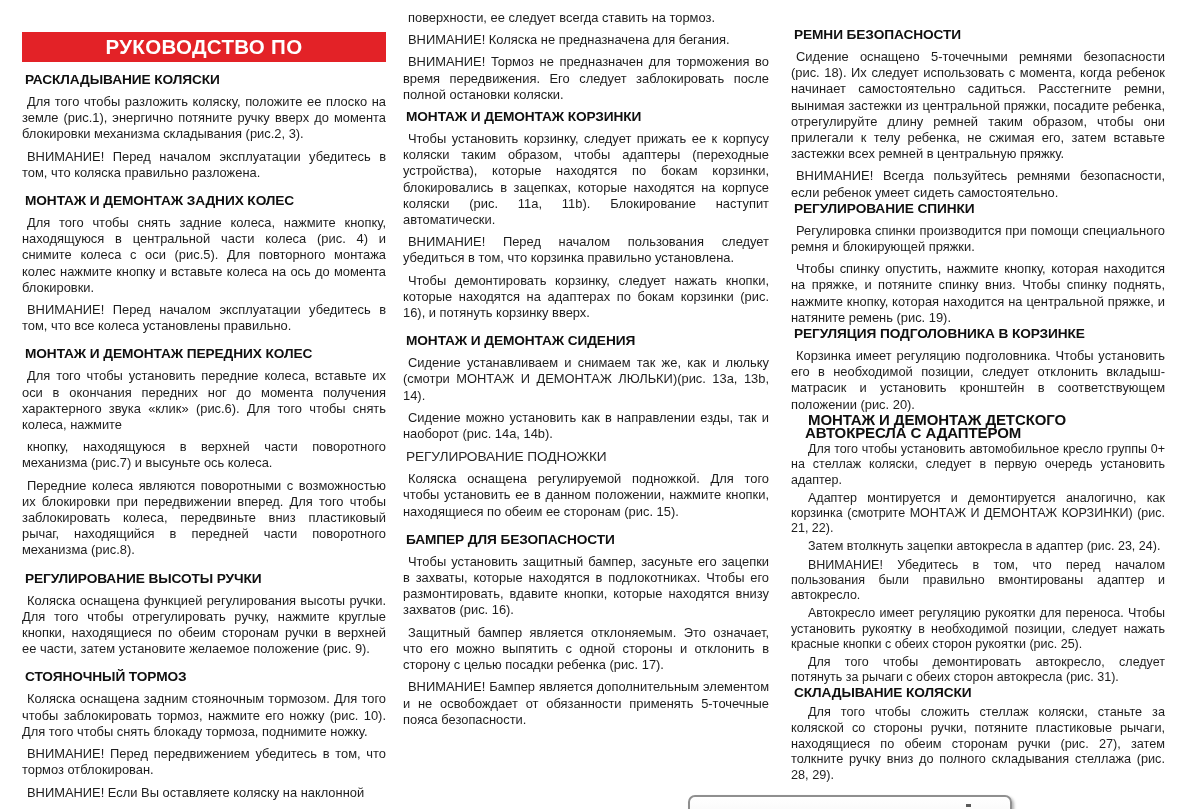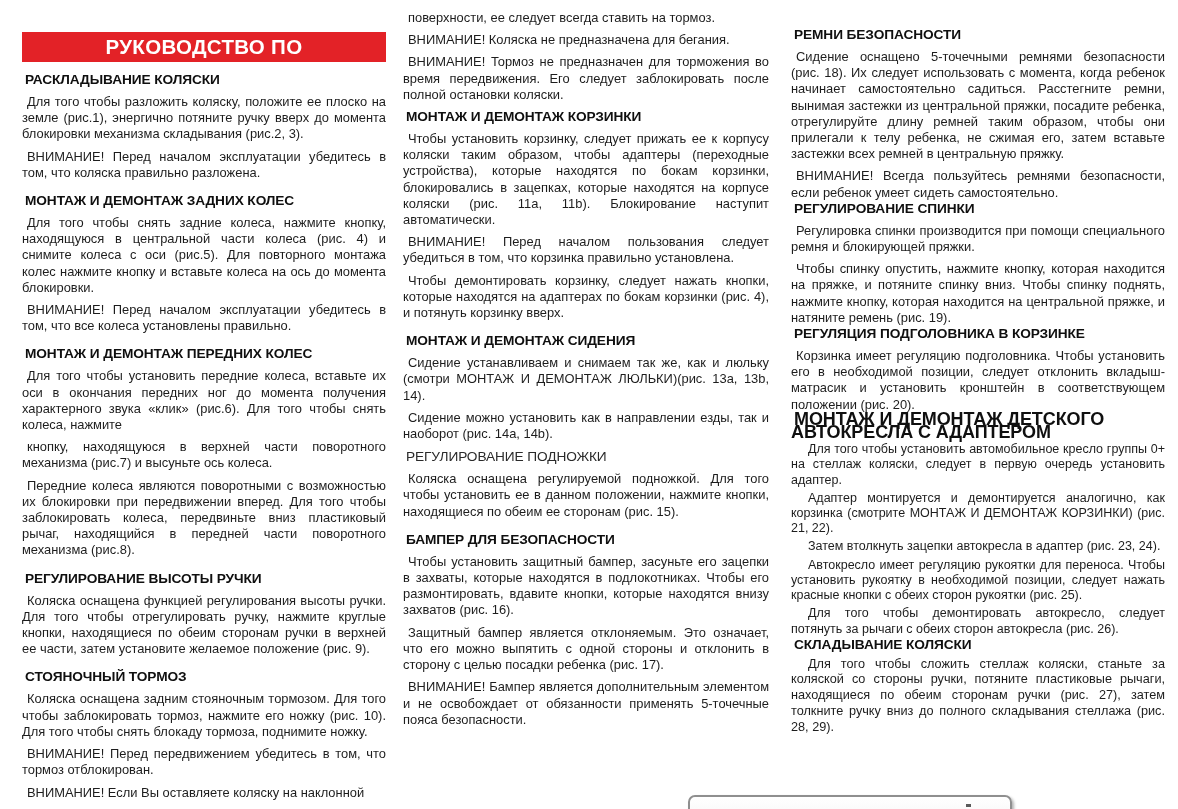--- a/index.html
+++ b/index.html
@@ -12,21 +12,21 @@
   #col-mid{left:403px;top:10px;width:366px;}
   #col-right{left:791px;top:27px;width:374px;}
 
   .banner{
     background:#e32227;color:#ffffff;font-weight:bold;font-size:20.5px;
     text-align:center;height:30px;line-height:30px;letter-spacing:.3px;margin:0 0 10px 0;
   }
 
   .hd{font-weight:bold;font-size:13.7px;line-height:16px;margin:12px 0 2px 0;color:#0f0f0f;text-align:left;text-indent:3px;letter-spacing:-.1px;}
   .hd-light{font-weight:normal;color:#2a2a2a;}
-  .hd-sm{font-size:18px;line-height:13.2px;margin:9px 0 2px 0;}
+  .hd-sm{font-size:15px;line-height:13.2px;margin:9px 0 2px 14px;}
   .hd-tight{margin-top:7px;}
 
   .col p{margin:6px 0 0 0;font-size:12.9px;line-height:16.2px;text-indent:5px;}
   .col section:first-of-type .hd{margin-top:6px;}
   #col-mid p:first-child,#col-right .hd:first-child{margin-top:0;}
   .p-sm{font-size:12.5px !important;line-height:15.2px !important;text-indent:17px !important;margin-top:3px !important;}
   .p-fold{font-size:12.7px !important;line-height:15.7px !important;text-indent:17px !important;margin-top:4px !important;}
 
   .clip-box{
     position:absolute;left:688px;top:795px;width:320px;height:40px;
@@ -78,21 +78,21 @@
 
   <div class="col" id="col-mid">
     <p>поверхности, ее следует всегда ставить на тормоз.</p>
     <p>ВНИМАНИЕ! Коляска не предназначена для бегания.</p>
     <p>ВНИМАНИЕ! Тормоз не предназначен для торможения во время передвижения. Его следует заблокировать после полной остановки коляски.</p>
 
     <section>
       <div class="hd">МОНТАЖ И ДЕМОНТАЖ КОРЗИНКИ</div>
       <p>Чтобы установить корзинку, следует прижать ее к корпусу коляски таким образом, чтобы адаптеры (переходные устройства), которые находятся по бокам корзинки, блокировались в зацепках, которые находятся на корпусе коляски (рис. 11a, 11b). Блокирование наступит автоматически.</p>
       <p>ВНИМАНИЕ! Перед началом пользования следует убедиться в том, что корзинка правильно установлена.</p>
-      <p>Чтобы демонтировать корзинку, следует нажать кнопки, которые находятся на адаптерах по бокам корзинки (рис. 4), и потянуть корзинку вверх.</p>
+      <p>Чтобы демонтировать корзинку, следует нажать кнопки, которые находятся на адаптерах по бокам корзинки (рис. 16), и потянуть корзинку вверх.</p>
     </section>
 
     <section>
       <div class="hd">МОНТАЖ И ДЕМОНТАЖ СИДЕНИЯ</div>
       <p>Сидение устанавливаем и снимаем так же, как и люльку (смотри МОНТАЖ И ДЕМОНТАЖ ЛЮЛЬКИ)(рис. 13a, 13b, 14).</p>
       <p>Сидение можно установить как в направлении езды, так и наоборот (рис. 14a, 14b).</p>
     </section>
 
     <section>
       <div class="hd hd-light hd-tight">РЕГУЛИРОВАНИЕ ПОДНОЖКИ</div>
@@ -123,22 +123,23 @@
     <section>
       <div class="hd">РЕГУЛЯЦИЯ ПОДГОЛОВНИКА В КОРЗИНКЕ</div>
       <p>Корзинка имеет регуляцию подголовника. Чтобы установить его в необходимой позиции, следует отклонить вкладыш-матрасик и установить кронштейн в соответствующем положении (рис. 20).</p>
     </section>
 
     <section>
       <div class="hd hd-sm">МОНТАЖ И ДЕМОНТАЖ ДЕТСКОГО АВТОКРЕСЛА С АДАПТЕРОМ</div>
       <p class="p-sm">Для того чтобы установить автомобильное кресло группы 0+ на стеллаж коляски, следует в первую очередь установить адаптер.</p>
       <p class="p-sm">Адаптер монтируется и демонтируется аналогично, как корзинка (смотрите МОНТАЖ И ДЕМОНТАЖ КОРЗИНКИ) (рис. 21, 22).</p>
       <p class="p-sm">Затем втолкнуть зацепки автокресла в адаптер (рис. 23, 24).</p>
+      <p class="p-sm">ВНИМАНИЕ! Убедитесь в том, что перед началом пользования были правильно вмонтированы адаптер и автокресло.</p>
       <p class="p-sm">Автокресло имеет регуляцию рукоятки для переноса. Чтобы установить рукоятку в необходимой позиции, следует нажать красные кнопки с обеих сторон рукоятки (рис. 25).</p>
-      <p class="p-sm">Для того чтобы демонтировать автокресло, следует потянуть за рычаги с обеих сторон автокресла (рис. 26).</p>
+      <p class="p-sm">Для того чтобы демонтировать автокресло, следует потянуть за рычаги с обеих сторон автокресла (рис. 31).</p>
     </section>
 
     <section>
       <div class="hd hd-tight">СКЛАДЫВАНИЕ КОЛЯСКИ</div>
       <p class="p-fold">Для того чтобы сложить стеллаж коляски, станьте за коляской со стороны ручки, потяните пластиковые рычаги, находящиеся по обеим сторонам ручки (рис. 27), затем толкните ручку вниз до полного складывания стеллажа (рис. 28, 29).</p>
     </section>
   </div>
 
   <div class="clip-box"></div>
   <div class="tiny-mark"></div>

